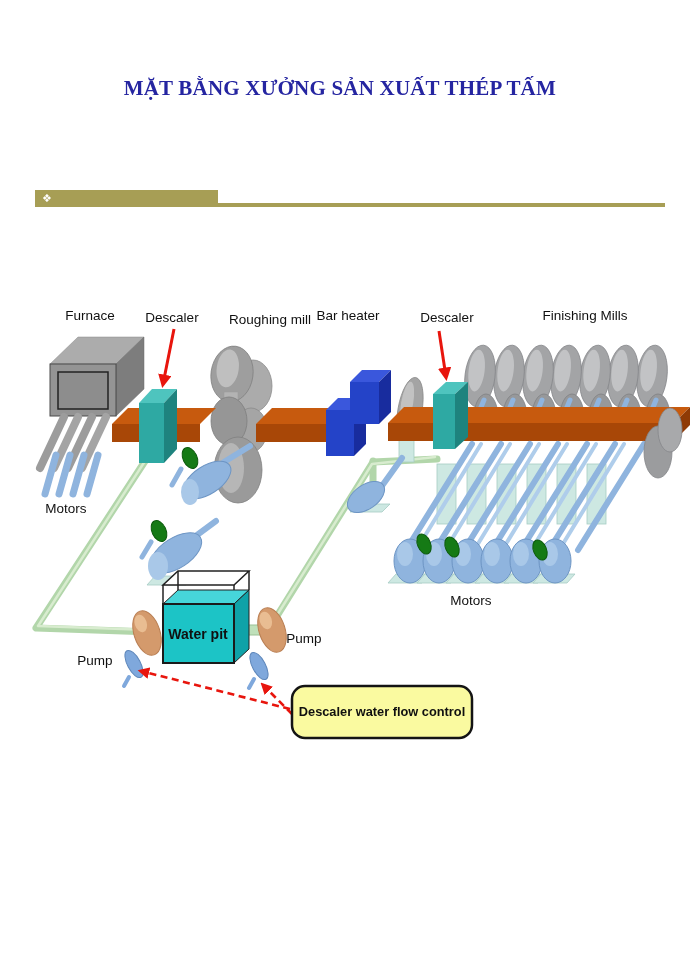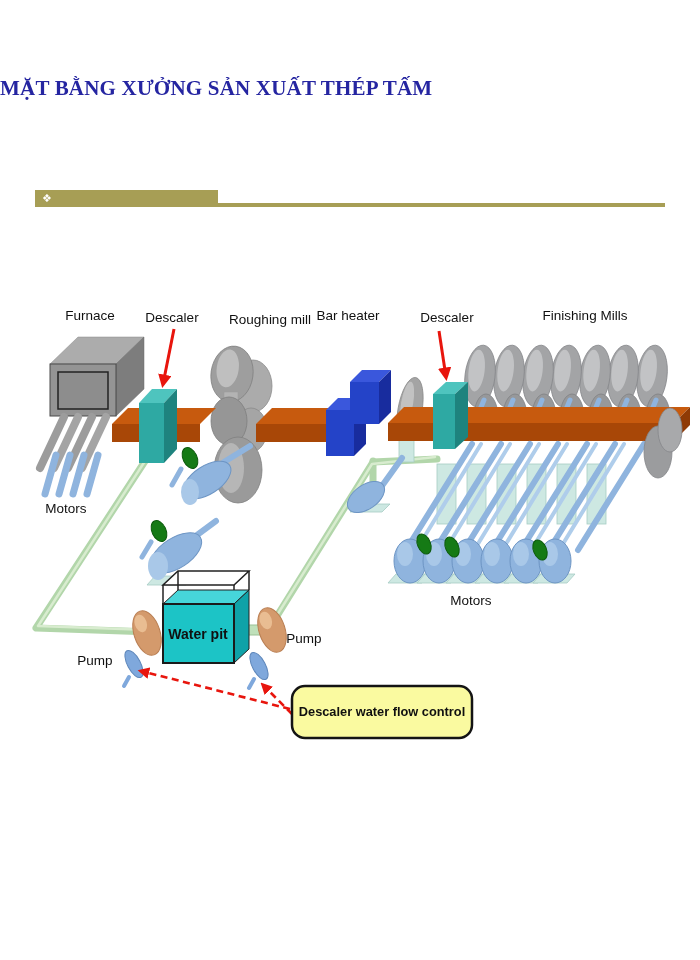--- a/index.html
+++ b/index.html
@@ -5,21 +5,21 @@
   :root{
     --title-blue:#2525A1; --divider-olive:#A79E55; --conveyor-orange:#C75A0E;
     --descaler-teal:#2EA9A3; --heater-blue:#2443C8; --roller-gray:#9E9E9E;
     --motor-blue:#8FB4DE; --valve-green:#157A15; --pipe-green:#B2D6AA;
     --water-cyan:#1CC4C6; --pump-tan:#D49A6C; --arrow-red:#E8150D;
     --callout-yellow:#FAFAA0; --label-black:#101010;
   }
   html,body{margin:0;padding:0}
   body{width:700px;height:960px;background:#fff;position:relative;overflow:hidden;
        font-family:"Liberation Sans",sans-serif}
-  .title{position:absolute;top:76px;left:0;width:556px;margin:0;text-align:left;
+  .title{position:absolute;top:76px;left:0;width:556px;margin:0;text-align:right;
          font-family:"Liberation Serif",serif;font-weight:bold;font-size:21px;
          color:var(--title-blue);letter-spacing:.2px}
   .divider{position:absolute;left:35px;top:190px;width:630px;height:18px}
   .divider .thick{position:absolute;left:0;top:0;width:183px;height:17px;background:var(--divider-olive)}
   .divider .thin{position:absolute;left:183px;top:13px;width:447px;height:4px;background:var(--divider-olive)}
   .divider .orn{position:absolute;left:7px;top:2px;color:#fff;font-size:11px;line-height:13px}
   svg.diagram{position:absolute;left:0;top:0}
   text{font-family:"Liberation Sans",sans-serif;font-size:13.5px;fill:var(--label-black)}
   .mid{text-anchor:middle}
   .wp{font-size:14px;font-weight:bold}

